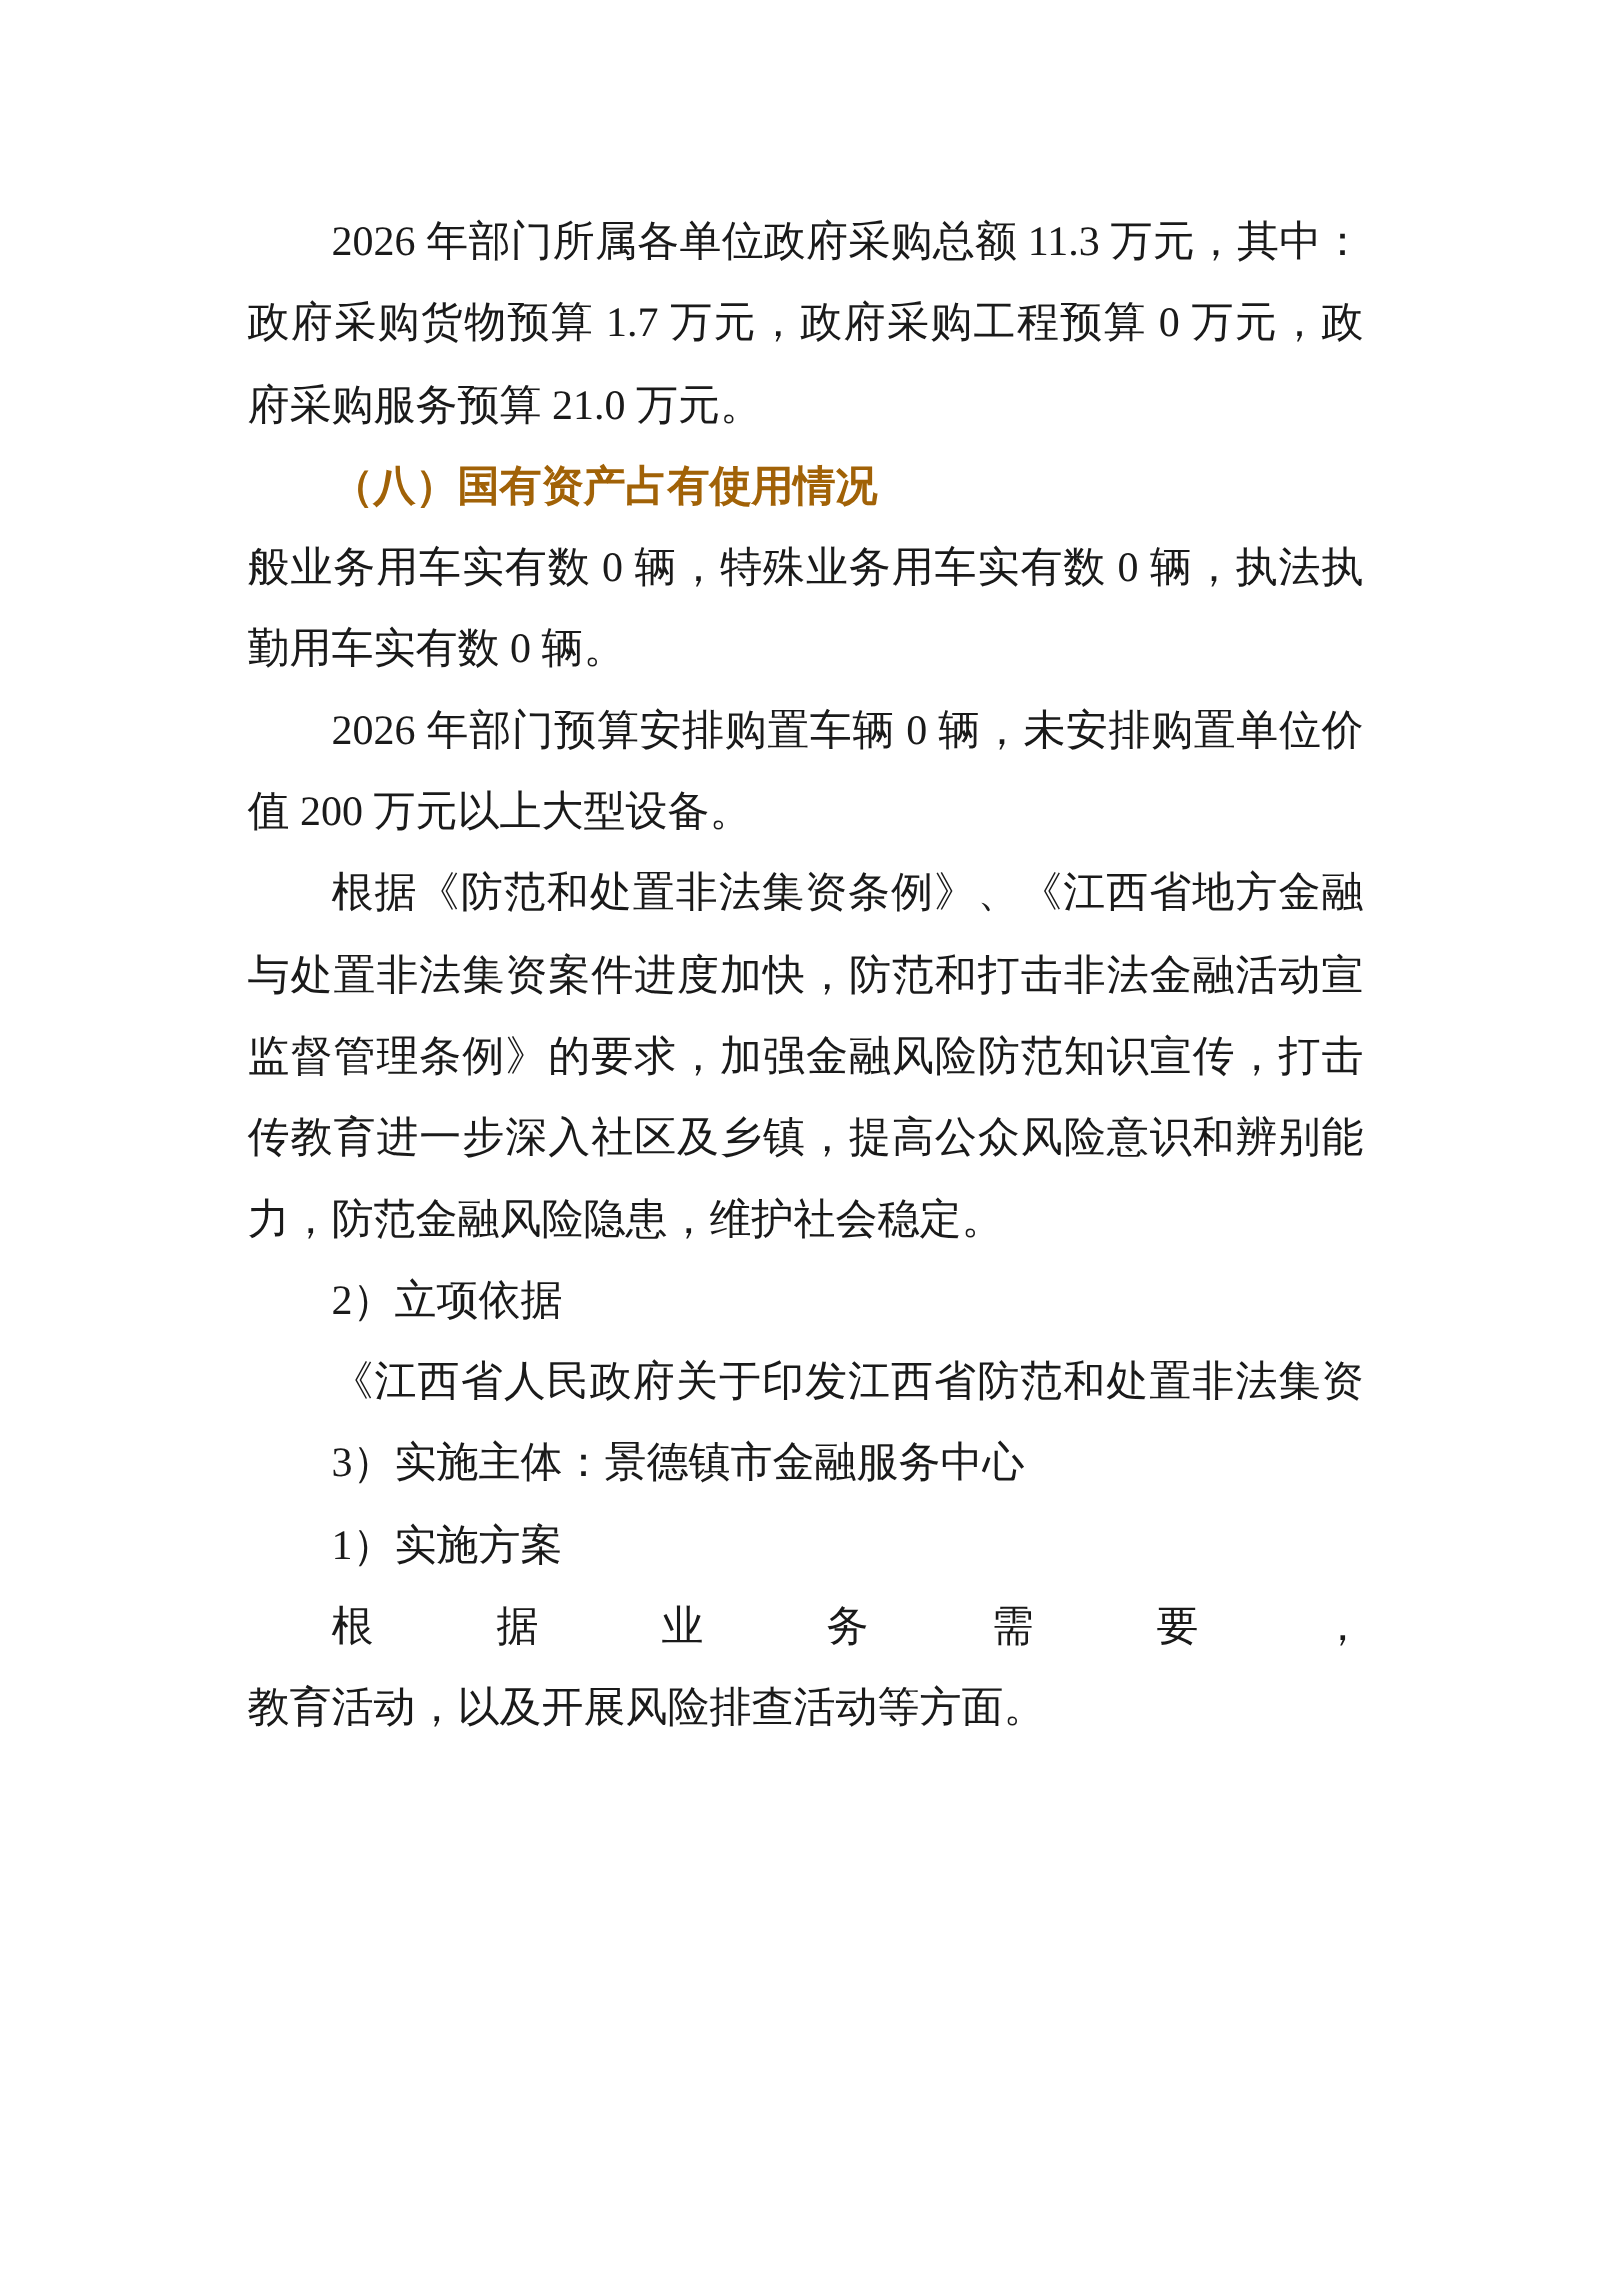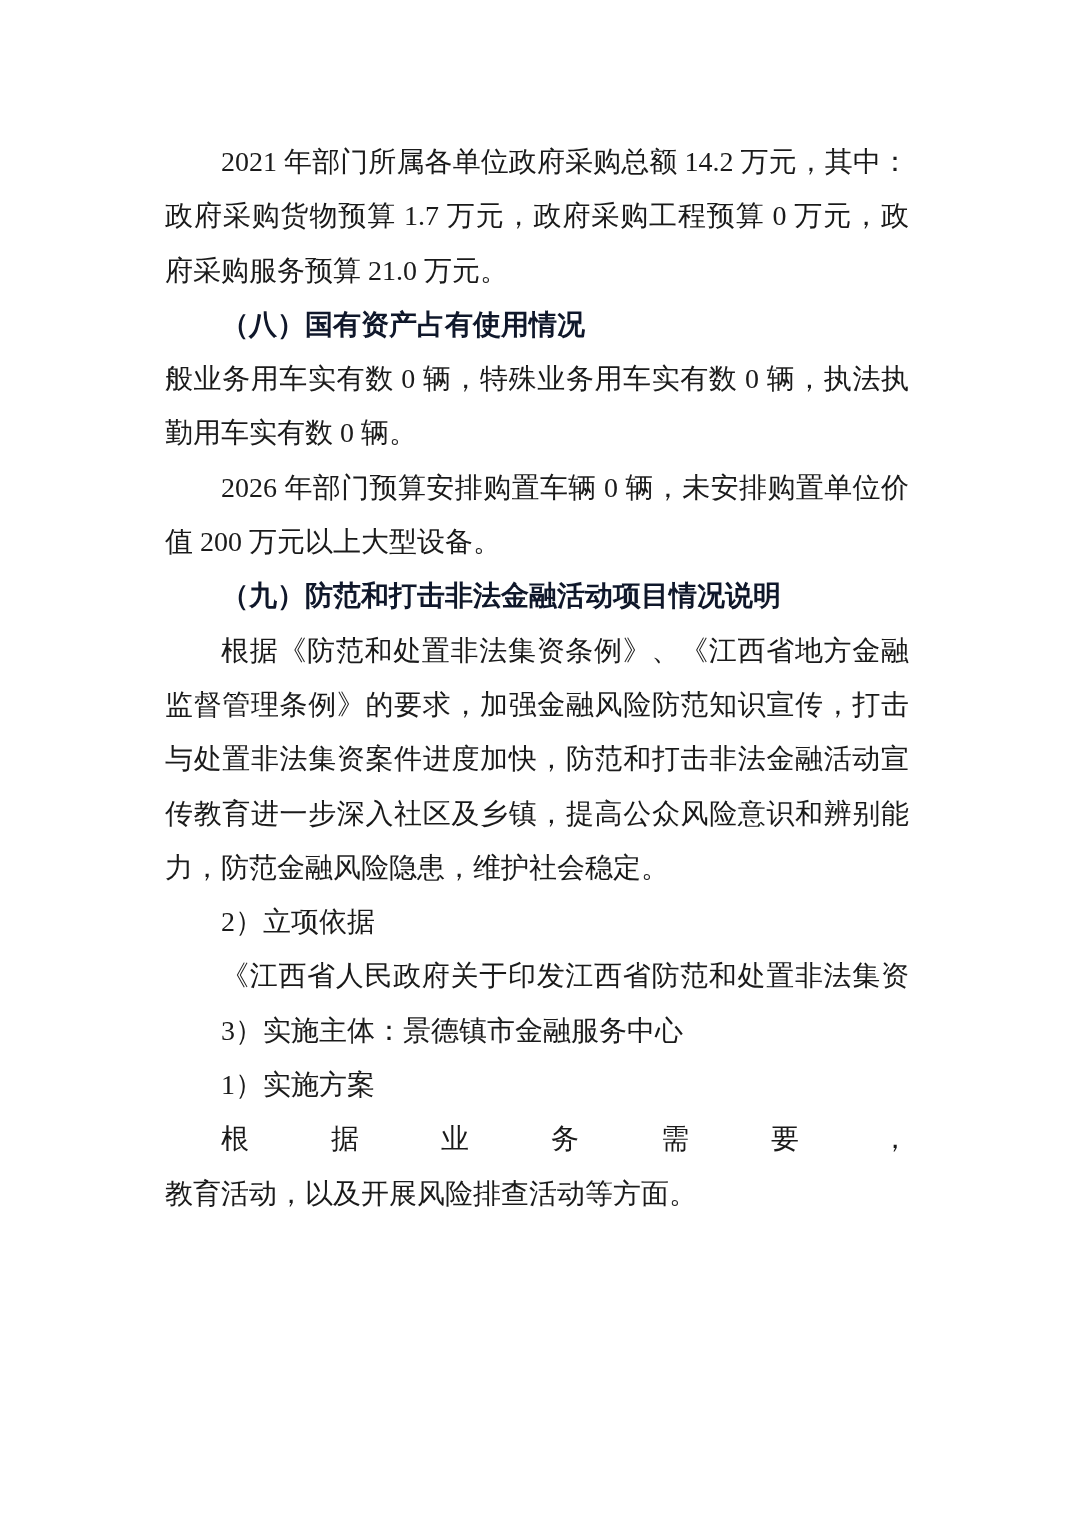--- a/index.html
+++ b/index.html
@@ -36,40 +36,39 @@
     text-align-last: justify;
   }
   .line.nofill {
     text-align-last: left;
   }
   .line.indent {
     text-indent: 2em;
   }
   .line.heading {
     font-weight: 700;
-    color: #0f172a;
+    color: #a16207;
   }
 </style>
 </head>
 <body>
 
 <div class="page">
   <div class="doc">
-      <div class="line fill indent">2021 年部门所属各单位政府采购总额 14.2 万元，其中：</div>
+      <div class="line fill indent">2026 年部门所属各单位政府采购总额 11.3 万元，其中：</div>
       <div class="line fill">政府采购货物预算 1.7 万元，政府采购工程预算 0 万元，政</div>
       <div class="line nofill">府采购服务预算 21.0 万元。</div>
       <div class="line heading nofill indent">（八）国有资产占有使用情况</div>
       <div class="line fill">般业务用车实有数 0 辆，特殊业务用车实有数 0 辆，执法执</div>
       <div class="line nofill">勤用车实有数 0 辆。</div>
       <div class="line fill indent">2026 年部门预算安排购置车辆 0 辆，未安排购置单位价</div>
       <div class="line nofill">值 200 万元以上大型设备。</div>
-      <div class="line heading nofill indent">（九）防范和打击非法金融活动项目情况说明</div>
       <div class="line fill indent">根据《防范和处置非法集资条例》、《江西省地方金融</div>
+      <div class="line fill">与处置非法集资案件进度加快，防范和打击非法金融活动宣</div>
       <div class="line fill">监督管理条例》的要求，加强金融风险防范知识宣传，打击</div>
-      <div class="line fill">与处置非法集资案件进度加快，防范和打击非法金融活动宣</div>
       <div class="line fill">传教育进一步深入社区及乡镇，提高公众风险意识和辨别能</div>
       <div class="line nofill">力，防范金融风险隐患，维护社会稳定。</div>
       <div class="line nofill indent">2）立项依据</div>
       <div class="line fill indent">《江西省人民政府关于印发江西省防范和处置非法集资</div>
       <div class="line nofill indent">3）实施主体：景德镇市金融服务中心</div>
       <div class="line nofill indent">1）实施方案</div>
       <div class="line fill indent">根据业务需要，主要工作涉及开展防范非法金融活动宣传</div>
       <div class="line nofill">教育活动，以及开展风险排查活动等方面。</div>
     </div>
 </div>

